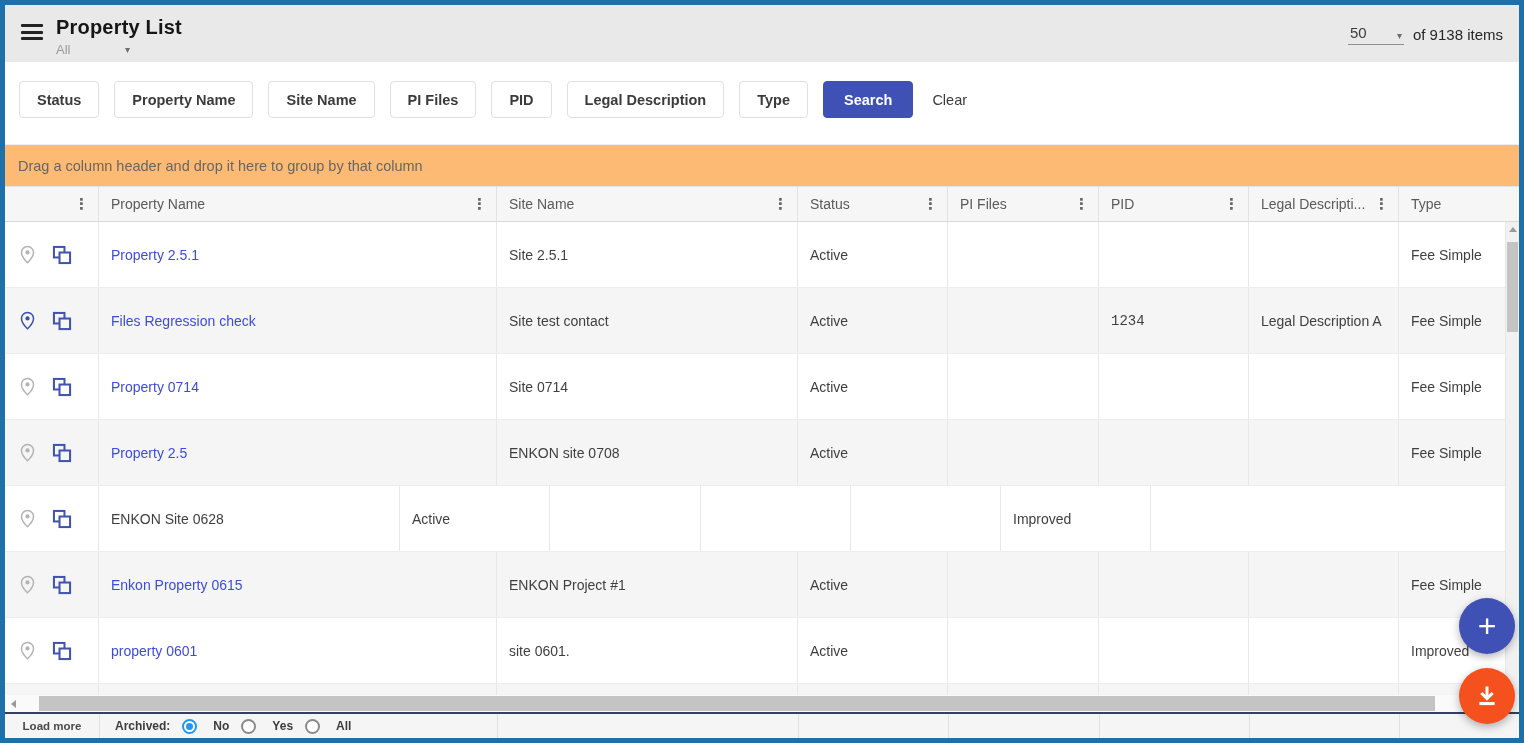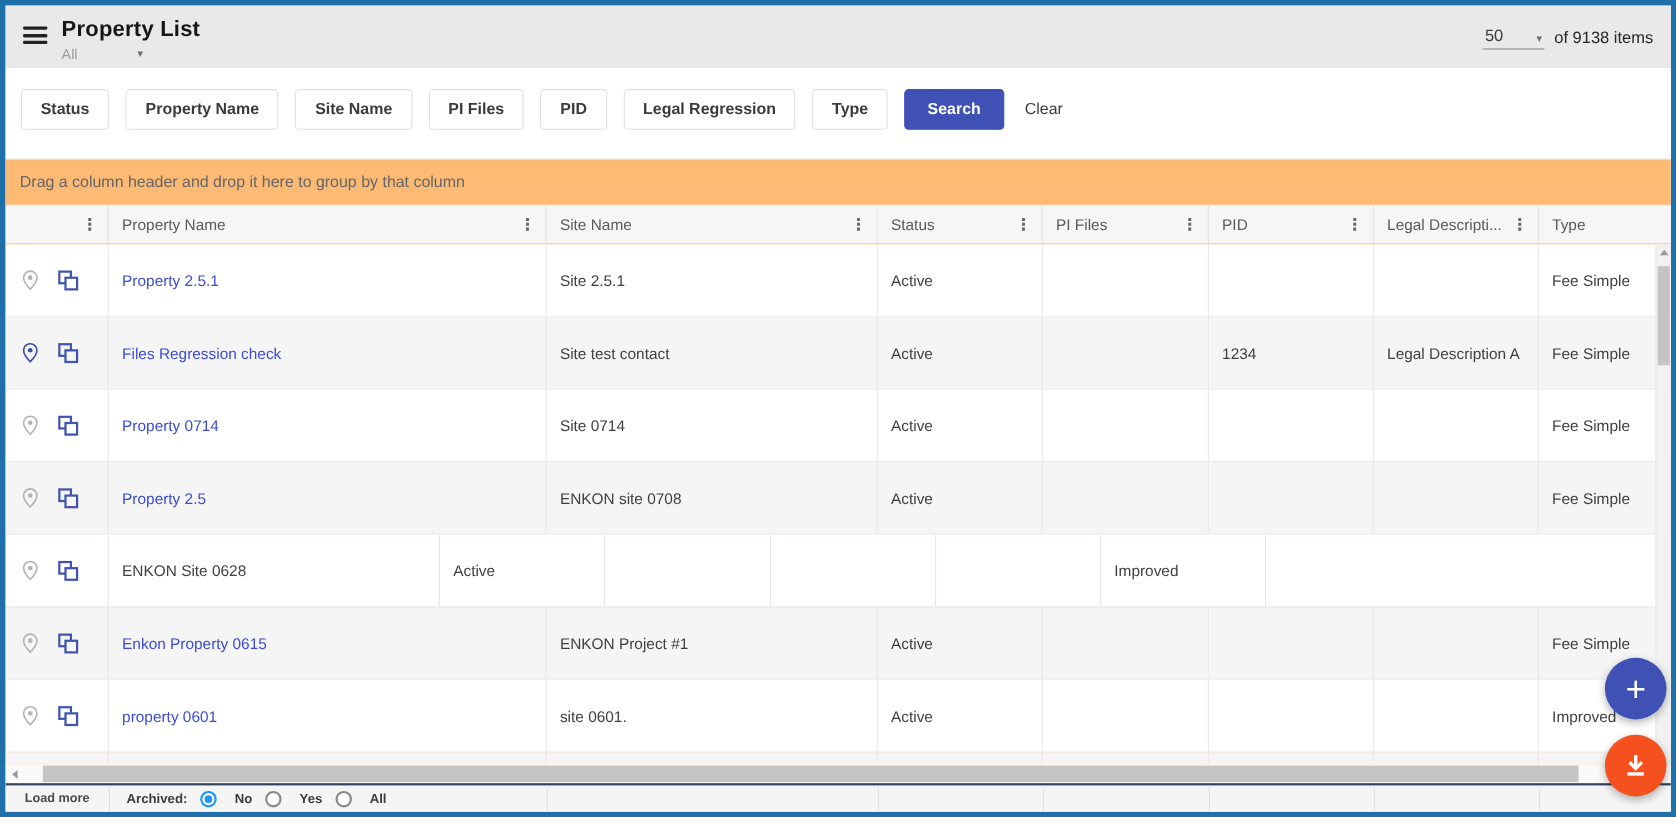--- a/index.html
+++ b/index.html
@@ -113,21 +113,21 @@
     </div>
   </div>
 
   <div class="toolbar">
     <div id="filter-buttons">
         <button class="btn">Status</button>
         <button class="btn">Property Name</button>
         <button class="btn">Site Name</button>
         <button class="btn">PI Files</button>
         <button class="btn">PID</button>
-        <button class="btn">Legal Regression</button>
+        <button class="btn">Legal Description</button>
         <button class="btn">Type</button>
       </div>
     <button class="btn primary">Search</button>
     <button class="btn flat">Clear</button>
   </div>
 
   <div class="groupbar">
     <span>Drag a column header and drop it here to group by that column</span>
   </div>
 
@@ -227,21 +227,21 @@
           </div>
           <div class="tcell" style="width: 301px;">
             <span>Site test contact</span>
           </div>
           <div class="tcell" style="width: 150px;">
             <span>Active</span>
           </div>
           <div class="tcell" style="width: 151px;">
             <span></span>
           </div>
-          <div class="tcell" style="width: 150px;">
+          <div class="tcell" style="width: 150px; font-family: Liberation Mono, monospace;">
             <span>1234</span>
           </div>
           <div class="tcell" style="width: 150px;">
             <span>Legal Description A</span>
           </div>
           <div class="tcell" style="width: 150px;">
             <span>Fee Simple</span>
           </div>
         </div>
         <div class="trow">

